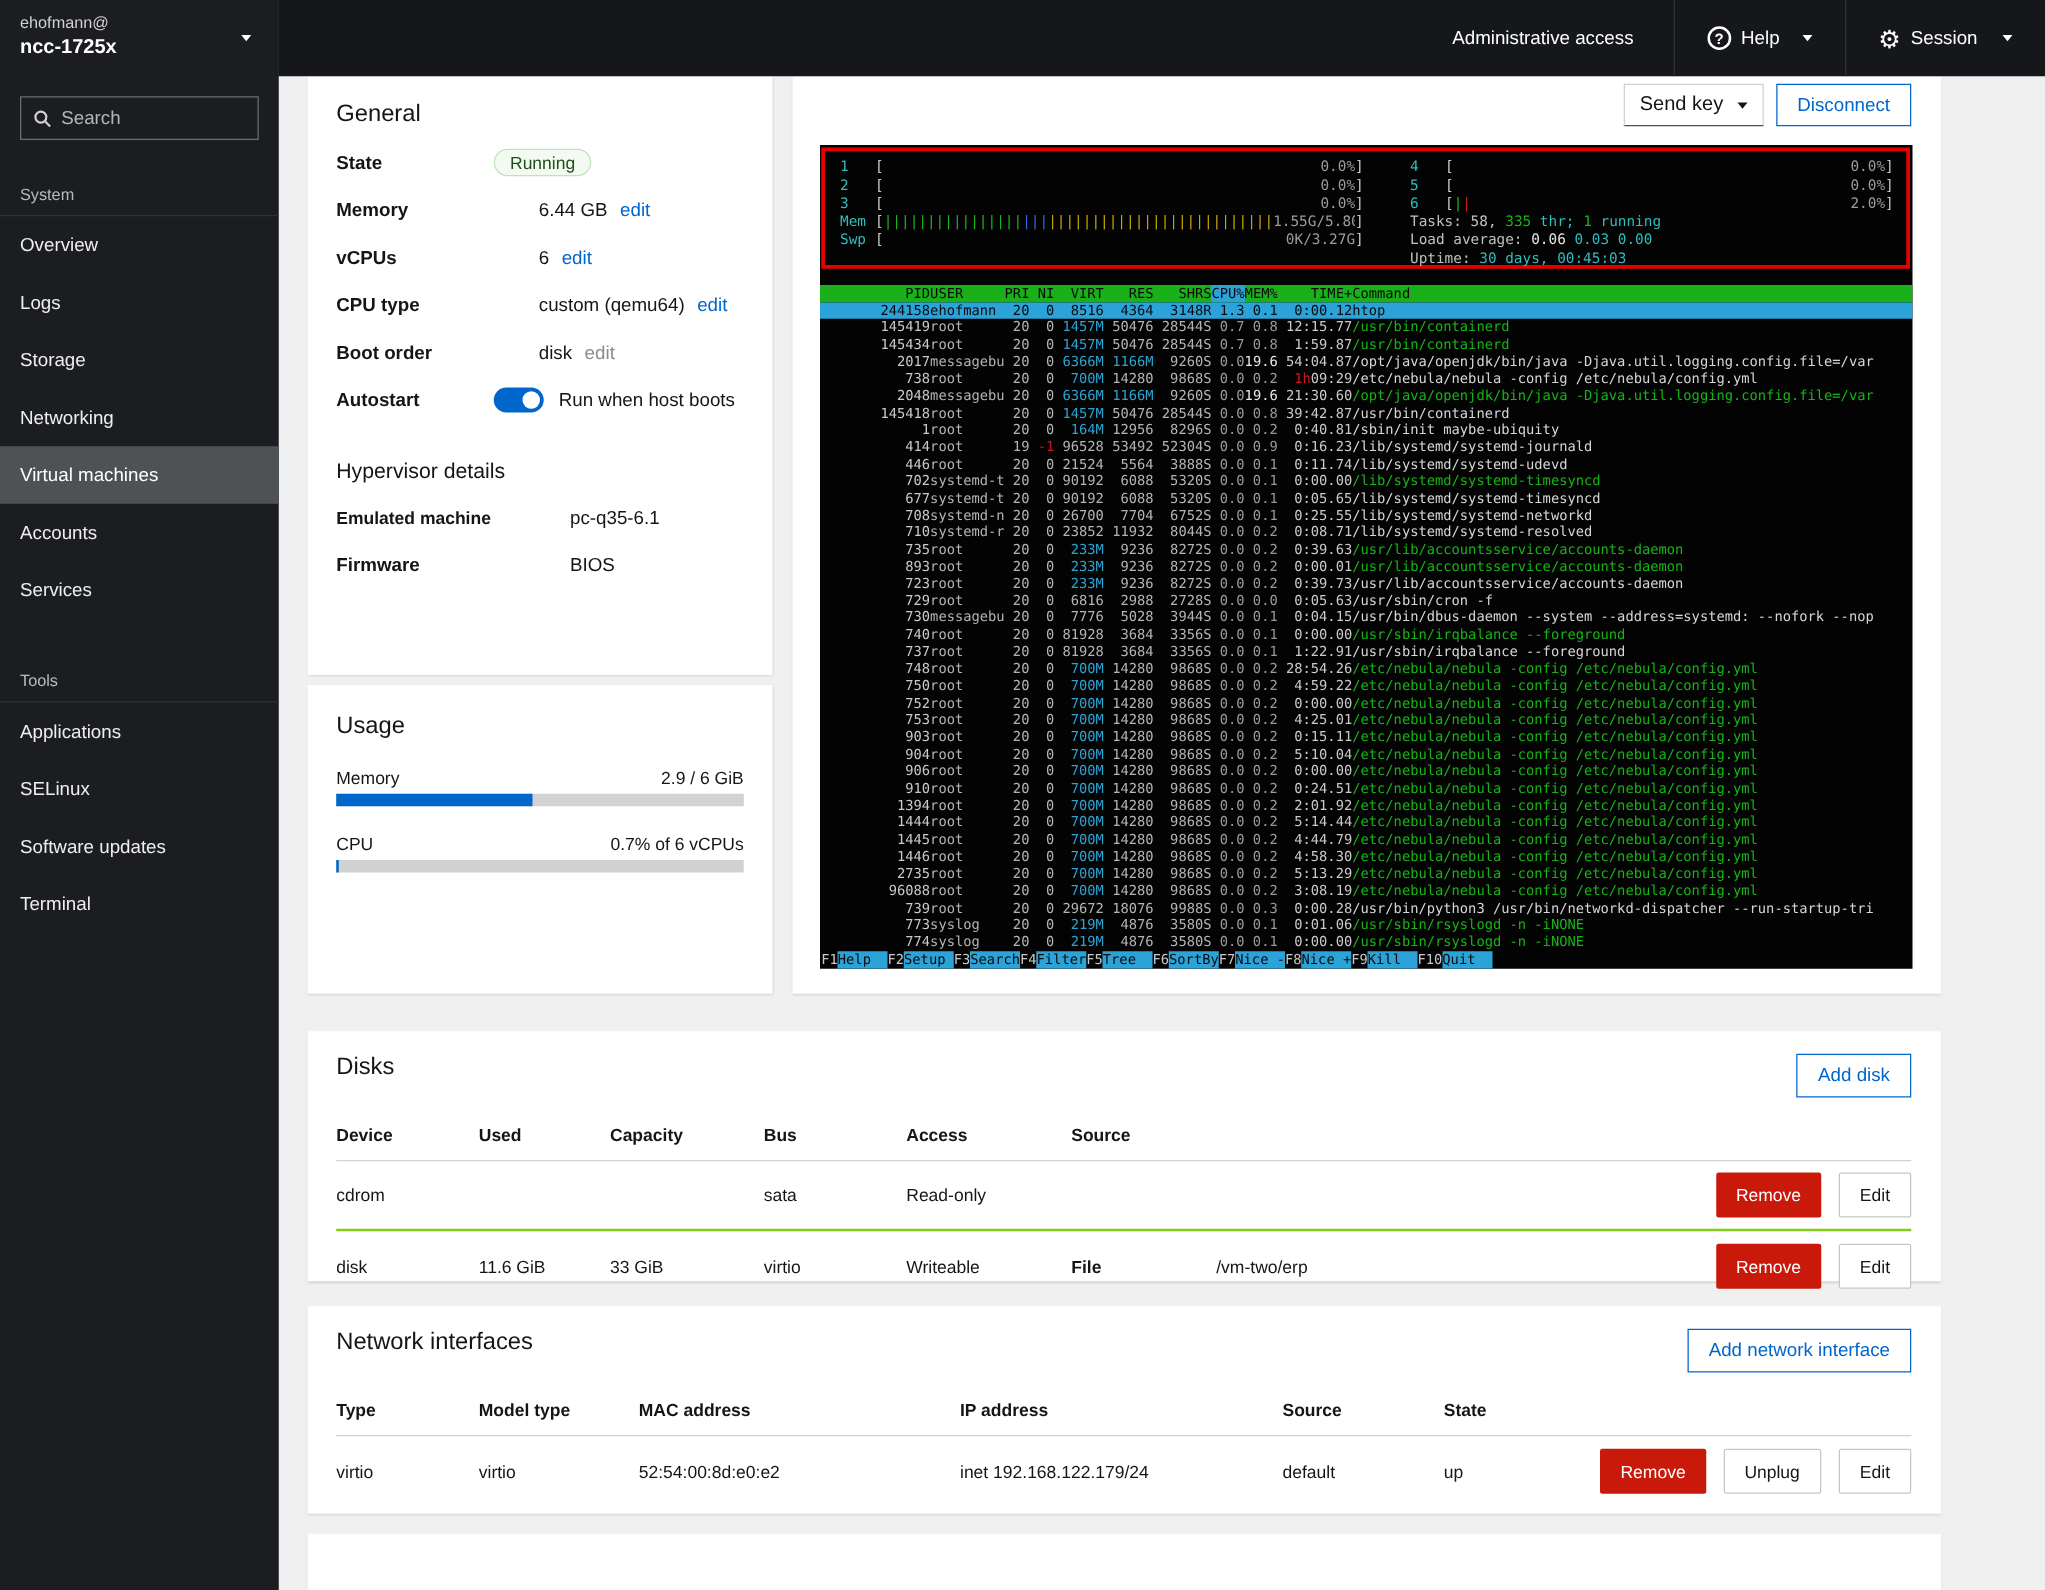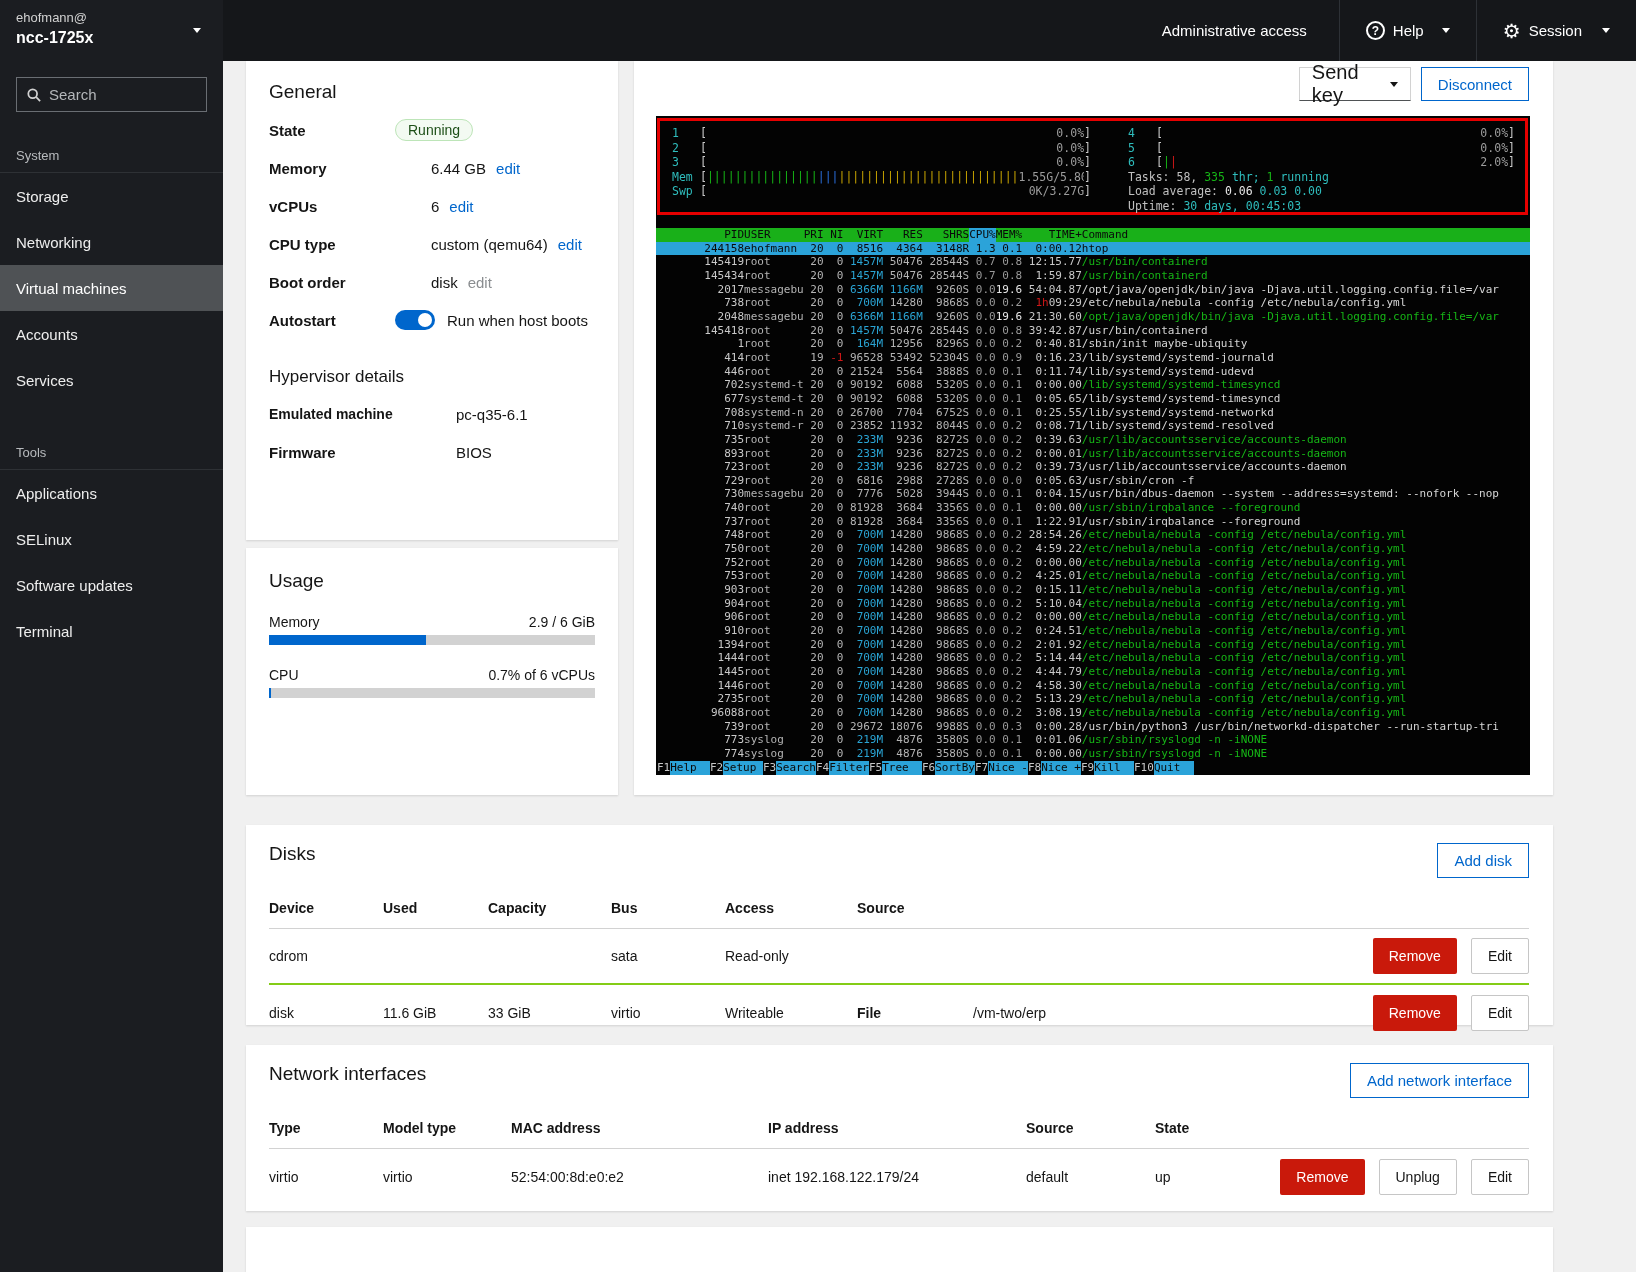--- a/index.html
+++ b/index.html
@@ -60,21 +60,21 @@
   .pbar { height:10px; background:#d2d2d2; width:100%; }
   .pfill { height:100%; background:#0066cc; }
 
   
   .console-card { left:411px; top:0; width:919px; height:734px; padding:6px 0 0 22px; }
   .console-toolbar { display:flex; align-items:center; }
   .sel-box { width:441px; height:34px; border:1px solid #d2d2d2; border-bottom:1px solid #4f5255;
     display:flex; align-items:center; justify-content:space-between; padding:0 12px; font-size:15px;
     background:#fff; cursor:pointer; }
   .sendkey { margin-left:auto; width:112px; height:34px; border:1px solid #d2d2d2; border-bottom:1px solid #4f5255;
-    display:flex; align-items:center; justify-content:space-between; padding:0 12px; font-size:20px; background:#fff; cursor:pointer; }
+    display:flex; align-items:center; justify-content:space-between; padding:0 12px; font-size:16px; background:#fff; cursor:pointer; }
   .btn-secondary { height:34px; background:#fff; border:1px solid #0066cc; color:#0066cc; font-size:15px;
     padding:0 16px; cursor:pointer; font-family:"Liberation Sans", sans-serif; }
   .disconnect { margin-left:10px; margin-right:24px; }
 
   
   .term { position:relative; margin-top:15px; width:874px; height:659px; background:#030303; overflow:hidden;
     font-family:"DejaVu Sans Mono", monospace; }
   .htop-head { position:absolute; left:1px; top:2px; width:871px; height:97px; border:3px solid #e60000;
     padding:5px 10px 0 12px; font-size:11.5px; line-height:14.6px; }
   .hrow { display:flex; }
@@ -137,20 +137,22 @@
   </div>
   <div class="search-box">
     <svg width="14" height="14" viewBox="0 0 16 16">
       <circle cx="6.5" cy="6.5" r="5" fill="none" stroke="#d2d2d2" stroke-width="2"></circle>
       <line x1="10.5" y1="10.5" x2="15" y2="15" stroke="#d2d2d2" stroke-width="2"></line>
     </svg>
     <input type="text" placeholder="Search" style="">
   </div>
   <nav id="nav">
       <div class="nav-group-label">System</div>
+      <div class="nav-item">Overview</div>
+      <div class="nav-item">Logs</div>
       <div class="nav-item">Storage</div>
       <div class="nav-item">Networking</div>
       <div class="nav-item active">Virtual machines</div>
       <div class="nav-item">Accounts</div>
       <div class="nav-item">Services</div>
       <div class="nav-group-label second">Tools</div>
       <div class="nav-item">Applications</div>
       <div class="nav-item">SELinux</div>
       <div class="nav-item">Software updates</div>
       <div class="nav-item">Terminal</div>

